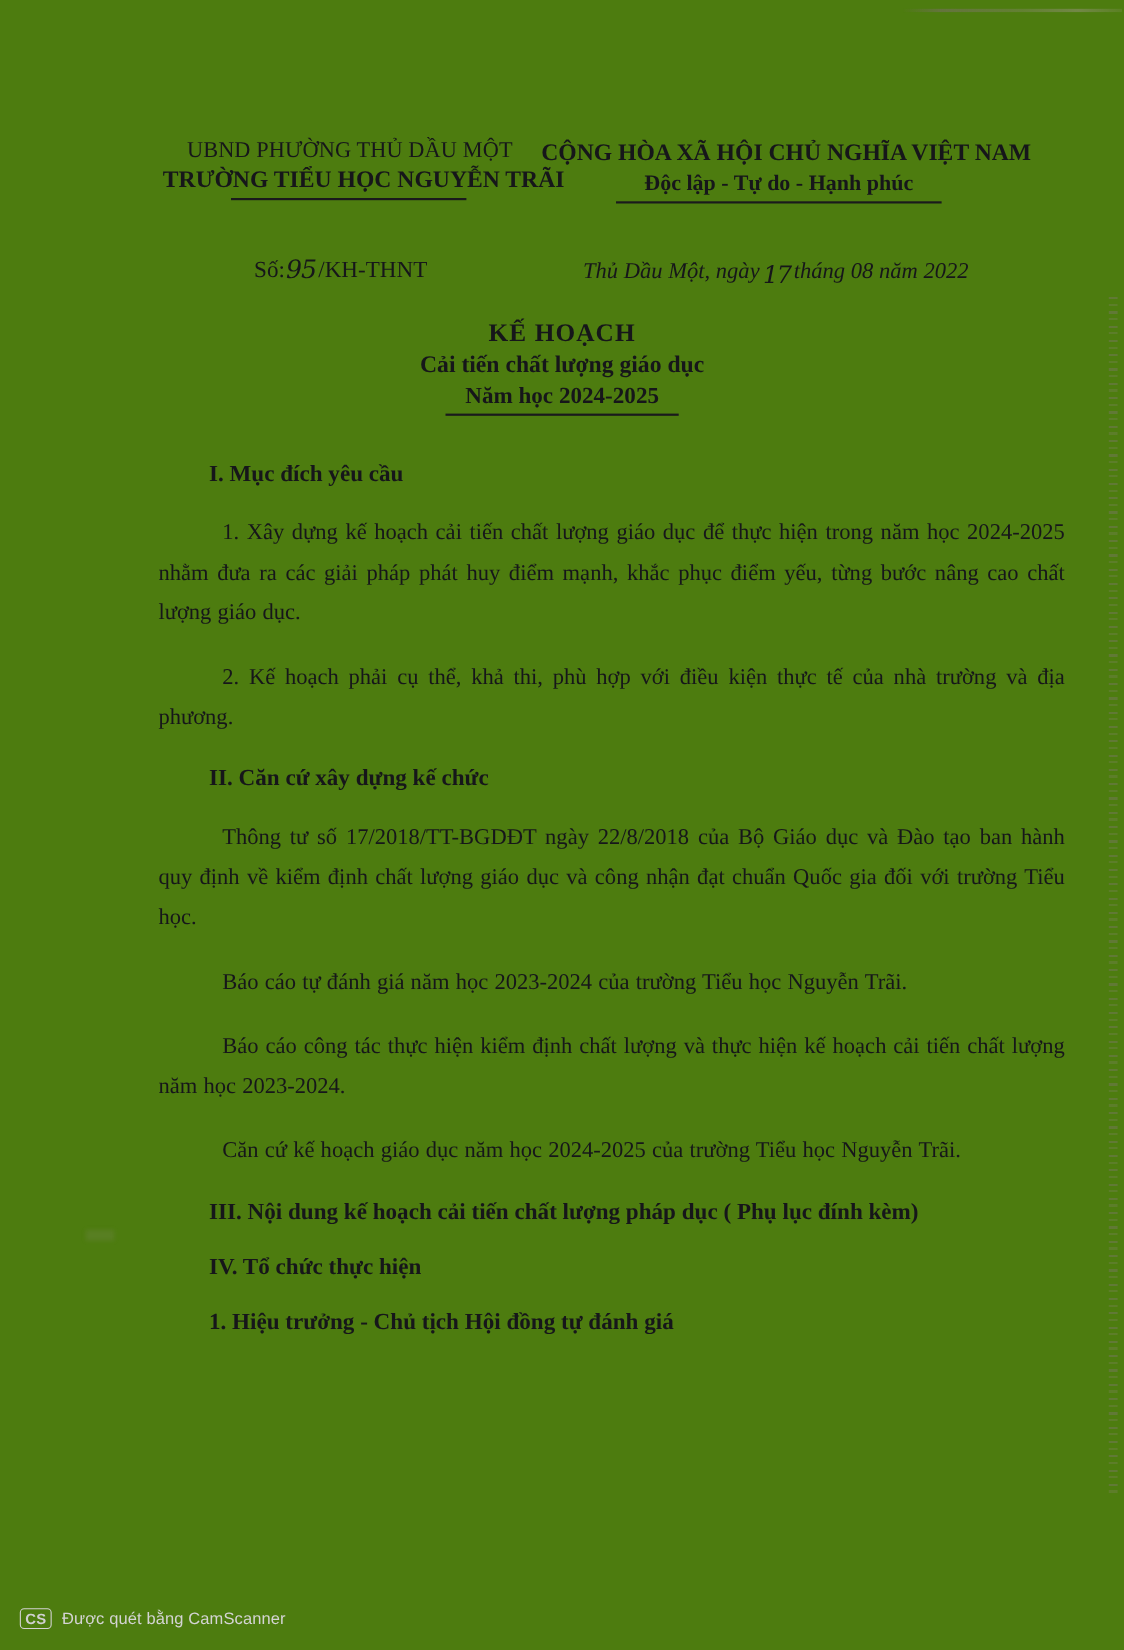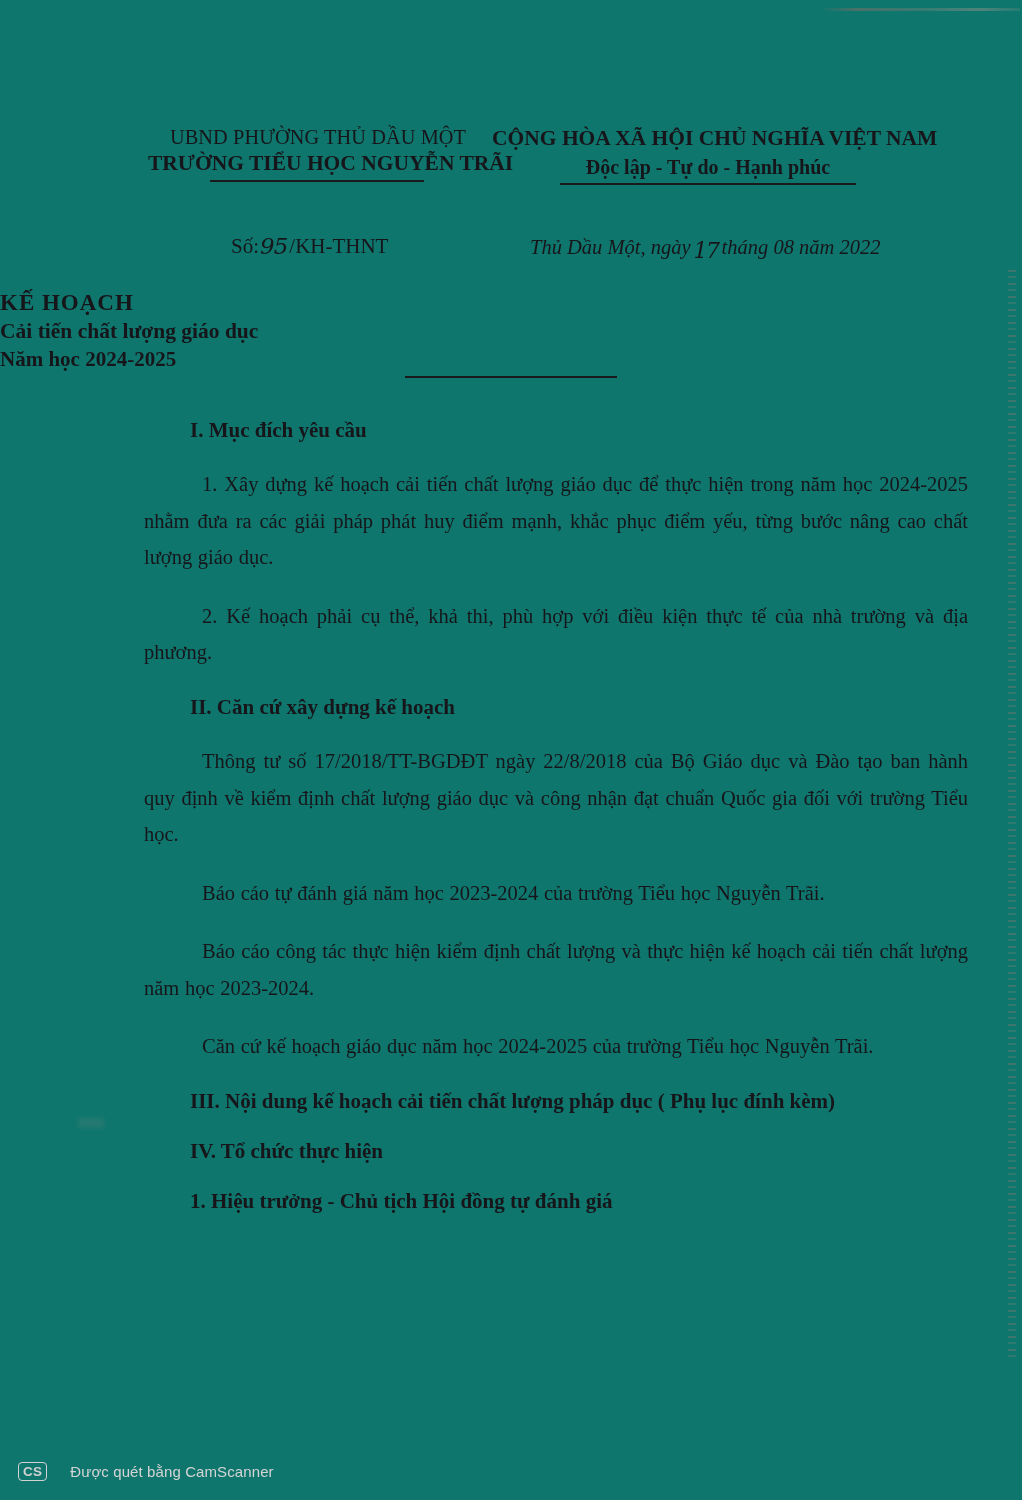--- a/index.html
+++ b/index.html
@@ -5,21 +5,21 @@
 <style>
   html, body {
     margin: 0;
     padding: 0;
     background: #ffffff;
   }
   .page {
     position: relative;
     width: 1022px;
     height: 1500px;
-    background: #0f766e;
+    background: #4d7c0f;
     overflow: hidden;
     font-family: "Liberation Serif", "DejaVu Serif", serif;
     color: #16161a;
   }
 
   
   .scan-edge-top {
     position: absolute;
     top: 8px;
     left: 820px;
@@ -155,21 +155,21 @@
     position: relative;
     top: 4px;
   }
 
   
   .titleblock {
     position: absolute;
     top: 290px;
     left: 0;
     width: 1022px;
-    text-align: left;
+    text-align: center;
   }
   .t-main {
     font-size: 23px;
     font-weight: bold;
     letter-spacing: 1px;
   }
   .t-sub1 {
     font-size: 21.5px;
     font-weight: bold;
     margin-top: 3px;
@@ -241,30 +241,30 @@
     <div class="t-sub2">Năm học 2024-2025</div>
     <div class="rule title"></div>
   </div>
 
   <div class="body">
 
     <div class="h-sec">I. Mục đích yêu cầu</div>
     <p class="para">1. Xây dựng kế hoạch cải tiến chất lượng giáo dục để thực hiện trong năm học 2024-2025 nhằm đưa ra các giải pháp phát huy điểm mạnh, khắc phục điểm yếu, từng bước nâng cao chất lượng giáo dục.</p>
     <p class="para">2. Kế hoạch phải cụ thể, khả thi, phù hợp với điều kiện thực tế của nhà trường và địa phương.</p>
 
-    <div class="h-sec">II. Căn cứ xây dựng kế hoạch</div>
+    <div class="h-sec">II. Căn cứ xây dựng kế chức</div>
     <p class="para">Thông tư số 17/2018/TT-BGDĐT ngày 22/8/2018 của Bộ Giáo dục và Đào tạo ban hành quy định về kiểm định chất lượng giáo dục và công nhận đạt chuẩn Quốc gia đối với trường Tiểu học.</p>
     <p class="para">Báo cáo tự đánh giá năm học 2023-2024 của trường Tiểu học Nguyễn Trãi.</p>
     <p class="para">Báo cáo công tác thực hiện kiểm định chất lượng và thực hiện kế hoạch cải tiến chất lượng năm học 2023-2024.</p>
     <p class="para">Căn cứ kế hoạch giáo dục năm học 2024-2025 của trường Tiểu học Nguyễn Trãi.</p>
 
     <div class="h-sec">III. Nội dung kế hoạch cải tiến chất lượng pháp dục ( Phụ lục đính kèm)</div>
     <div class="h-sec">IV. Tổ chức thực hiện</div>
     <div class="h-sec">1. Hiệu trưởng - Chủ tịch Hội đồng tự đánh giá</div>
 
   </div>
 
-  <div style="position:absolute;left:18px;top:1462px;display:flex;align-items:center;gap:23px;text-align:center;">
+  <div style="position:absolute;left:18px;top:1462px;display:flex;align-items:center;gap:9px;text-align:center;">
     <span style="display:inline-block;border:1.6px solid #d2d2d2;border-radius:4px;padding:1px 4px;font-family:'Liberation Sans',sans-serif;font-size:13.5px;font-weight:bold;color:#d0d0d0;letter-spacing:.3px;">CS</span>
     <span style="font-family:'Liberation Sans',sans-serif;font-size:15px;color:#d4d4d4;letter-spacing:.1px;">Được quét bằng CamScanner</span>
   </div>
 
 </div>
 
 </body></html>

